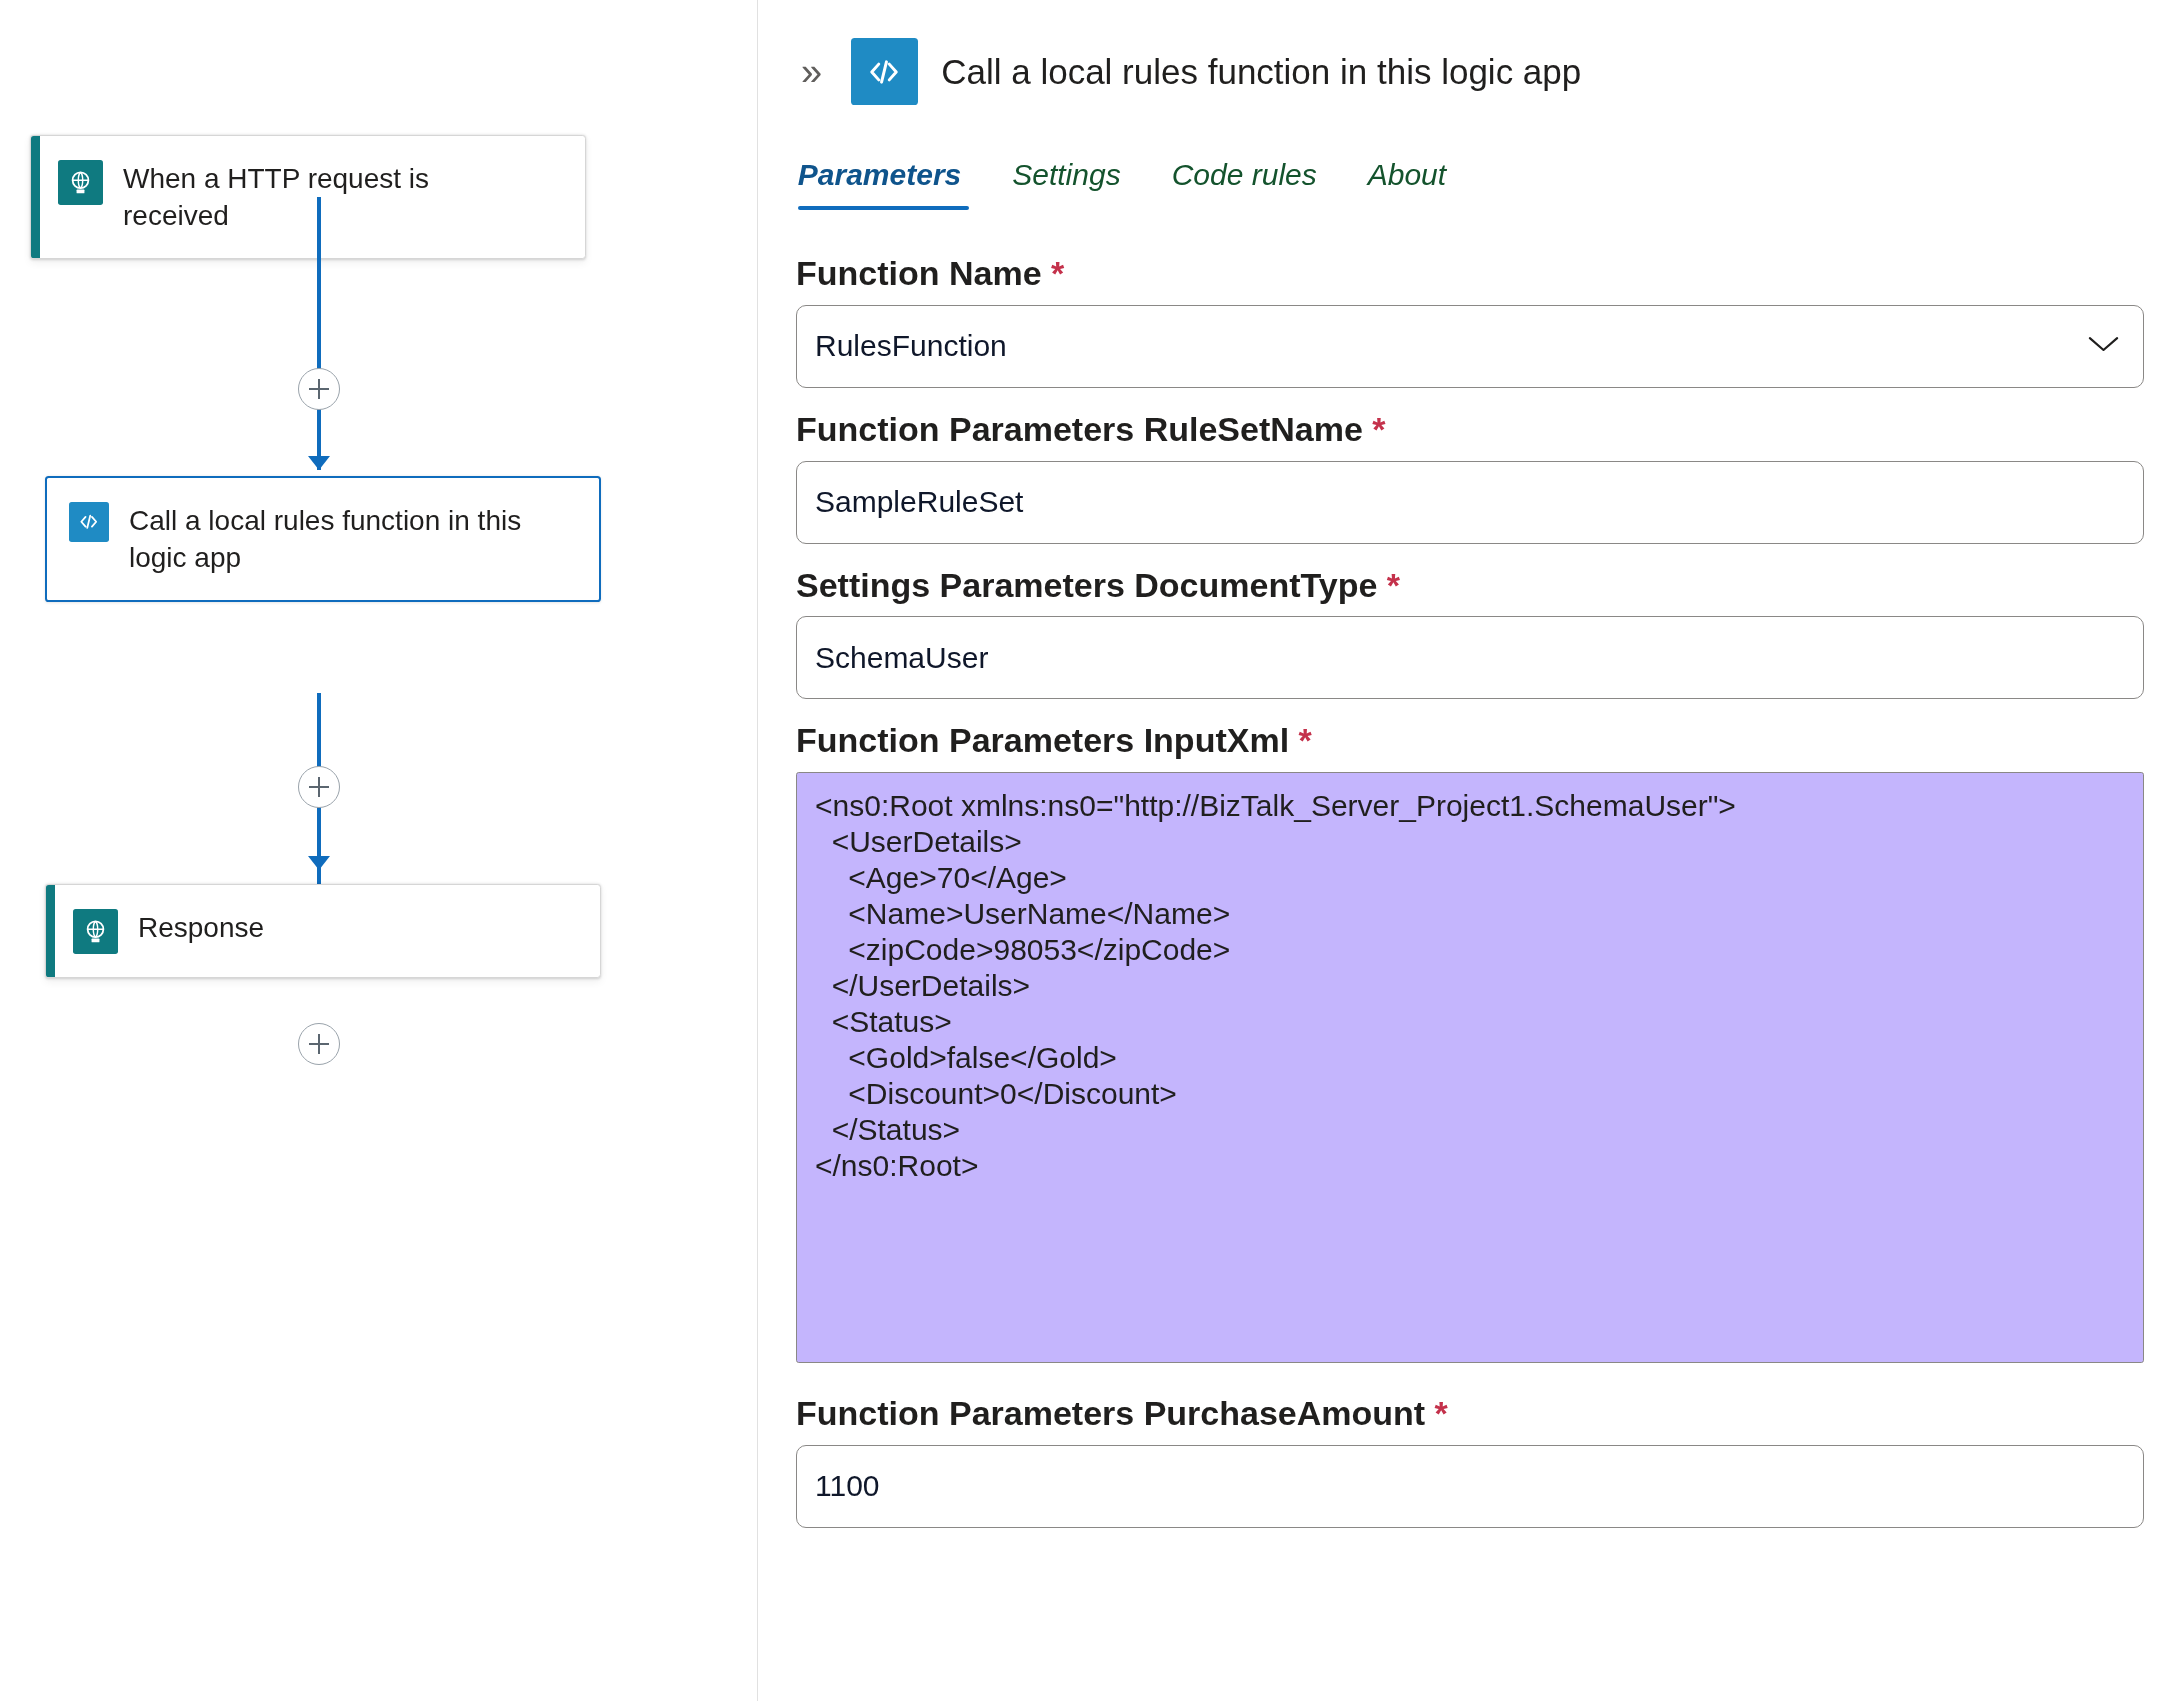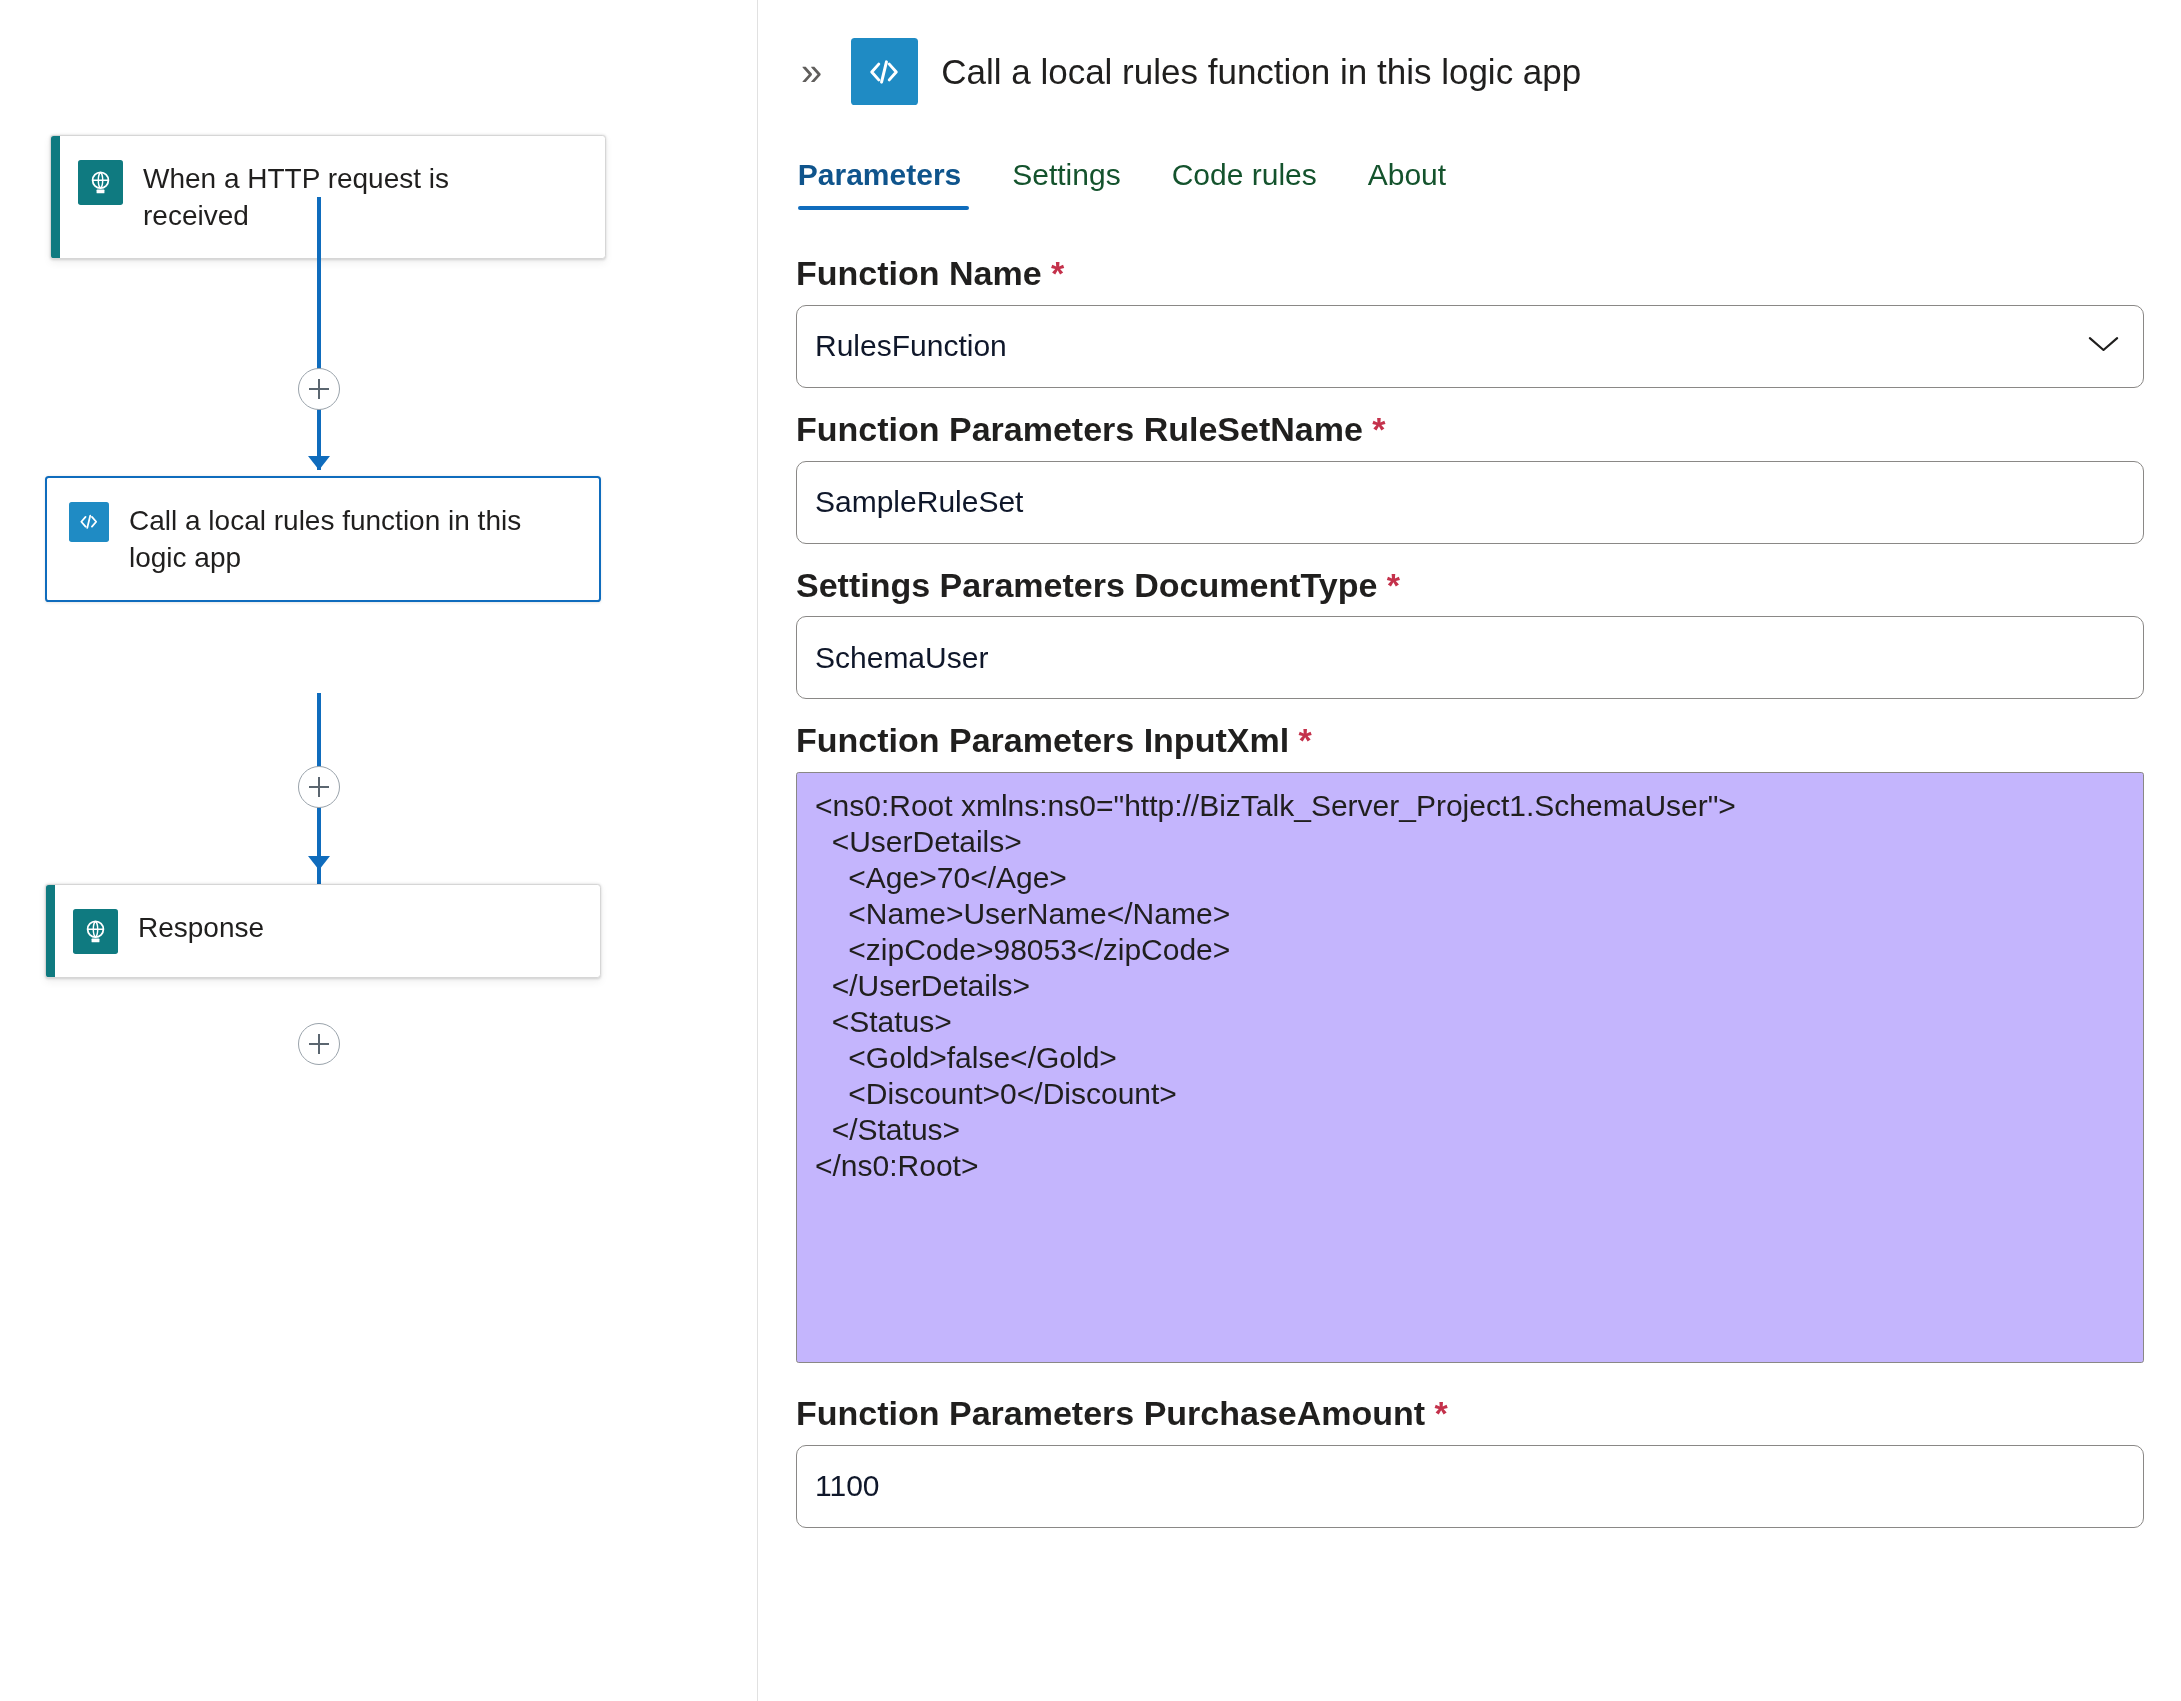--- a/index.html
+++ b/index.html
@@ -142,20 +142,21 @@
     color: #201f1e;
     font-weight: 400;
   }
 
   .tabs {
     display: flex;
     align-items: center;
     gap: 0;
     margin: 53px 0 0 38px;
     position: relative;
+    font-style: italic;
   }
   .tab {
     font-size: 30px;
     color: #14532d;
     padding: 0 25.5px 18px 25.5px;
     position: relative;
     cursor: pointer;
   }
   .tab:first-child { padding-left: 1.8px; }
   .tab.active {
@@ -224,21 +225,21 @@
   }
   .mt-big { margin-top: 28px; }
 </style>
 </head>
 <body>
 
 <div class="app">
 
   <div class="canvas">
 
-    <div class="node" style="left:50px; top:135px; width:556px;">
+    <div class="node" style="left:30px; top:135px; width:556px;">
       <div class="accent"></div>
       <div class="node-inner">
         <div class="node-icon teal">
           <svg width="27" height="27" viewBox="0 0 24 24" aria-hidden="true">
             <circle cx="12" cy="10" r="7" fill="none" stroke="#ffffff" stroke-width="1.6"></circle>
             <path d="M5 10h14M12 3c2.6 2.2 2.6 11.6 0 14M12 3c-2.6 2.2-2.6 11.6 0 14" fill="none" stroke="#ffffff" stroke-width="1.3"></path>
             <rect x="8.5" y="18.2" width="7" height="3.4" rx="0.6" fill="#ffffff"></rect>
           </svg>
         </div>
         <div class="node-label">When a HTTP request is received</div>

